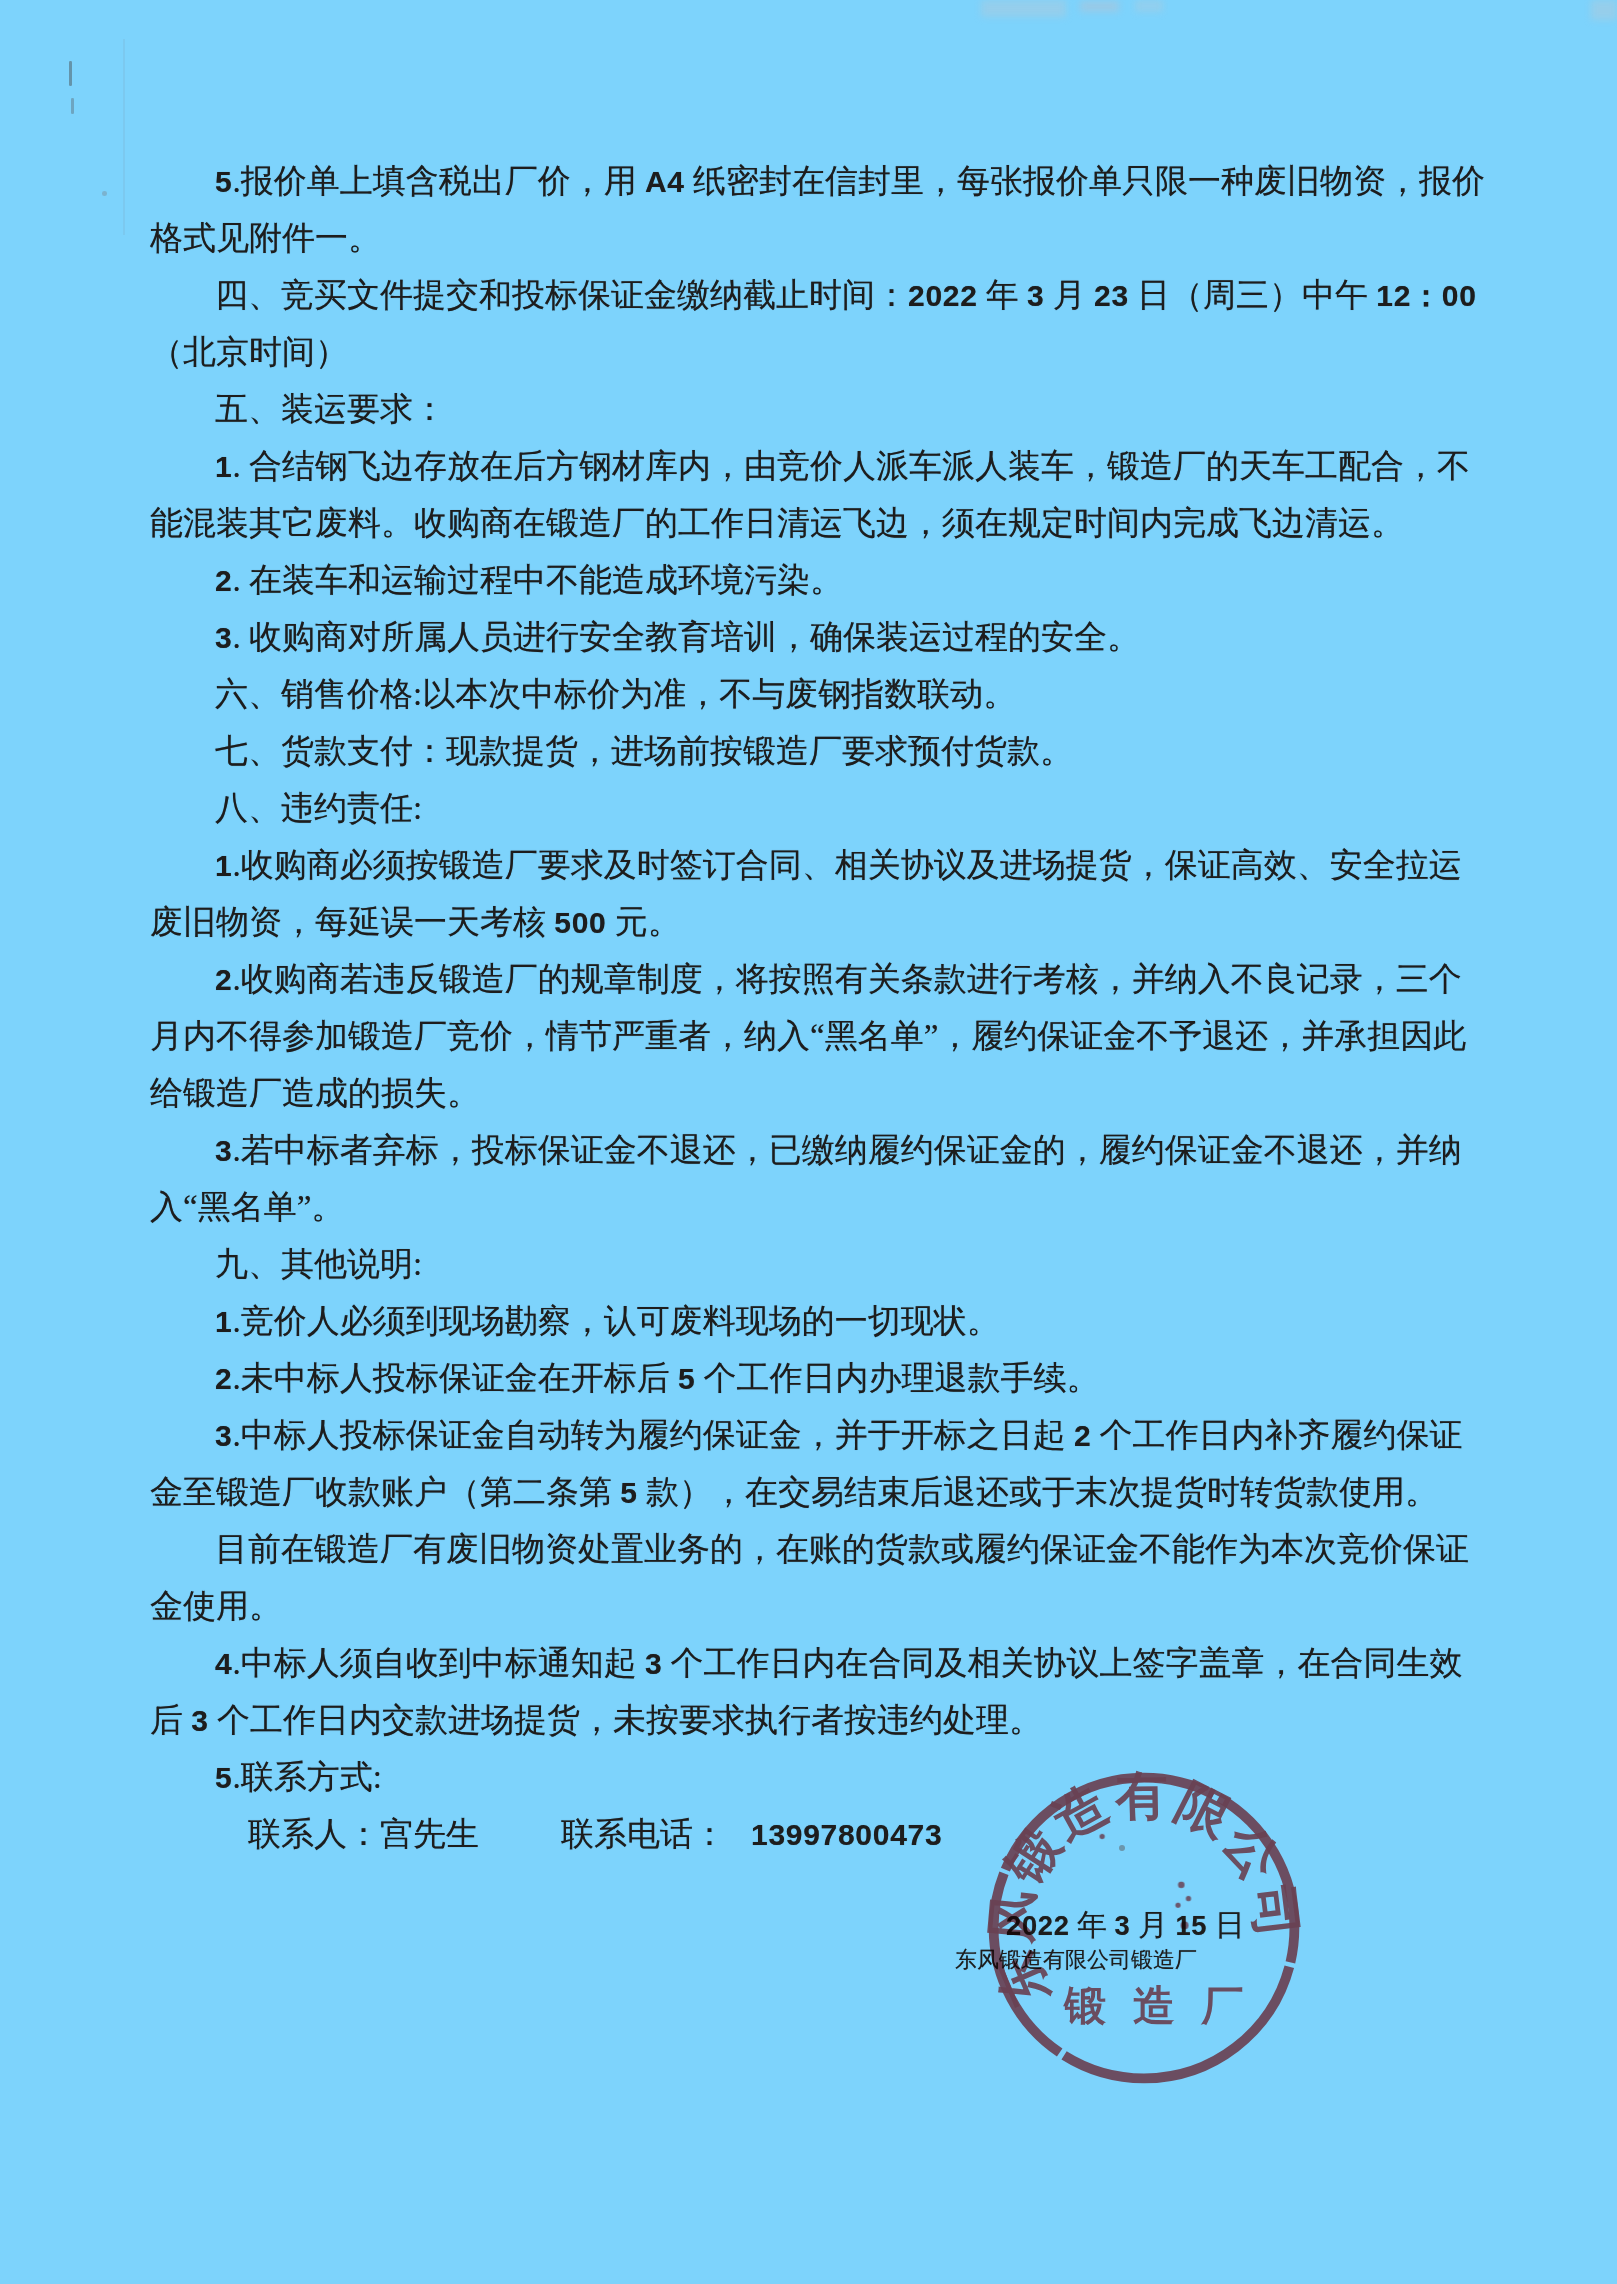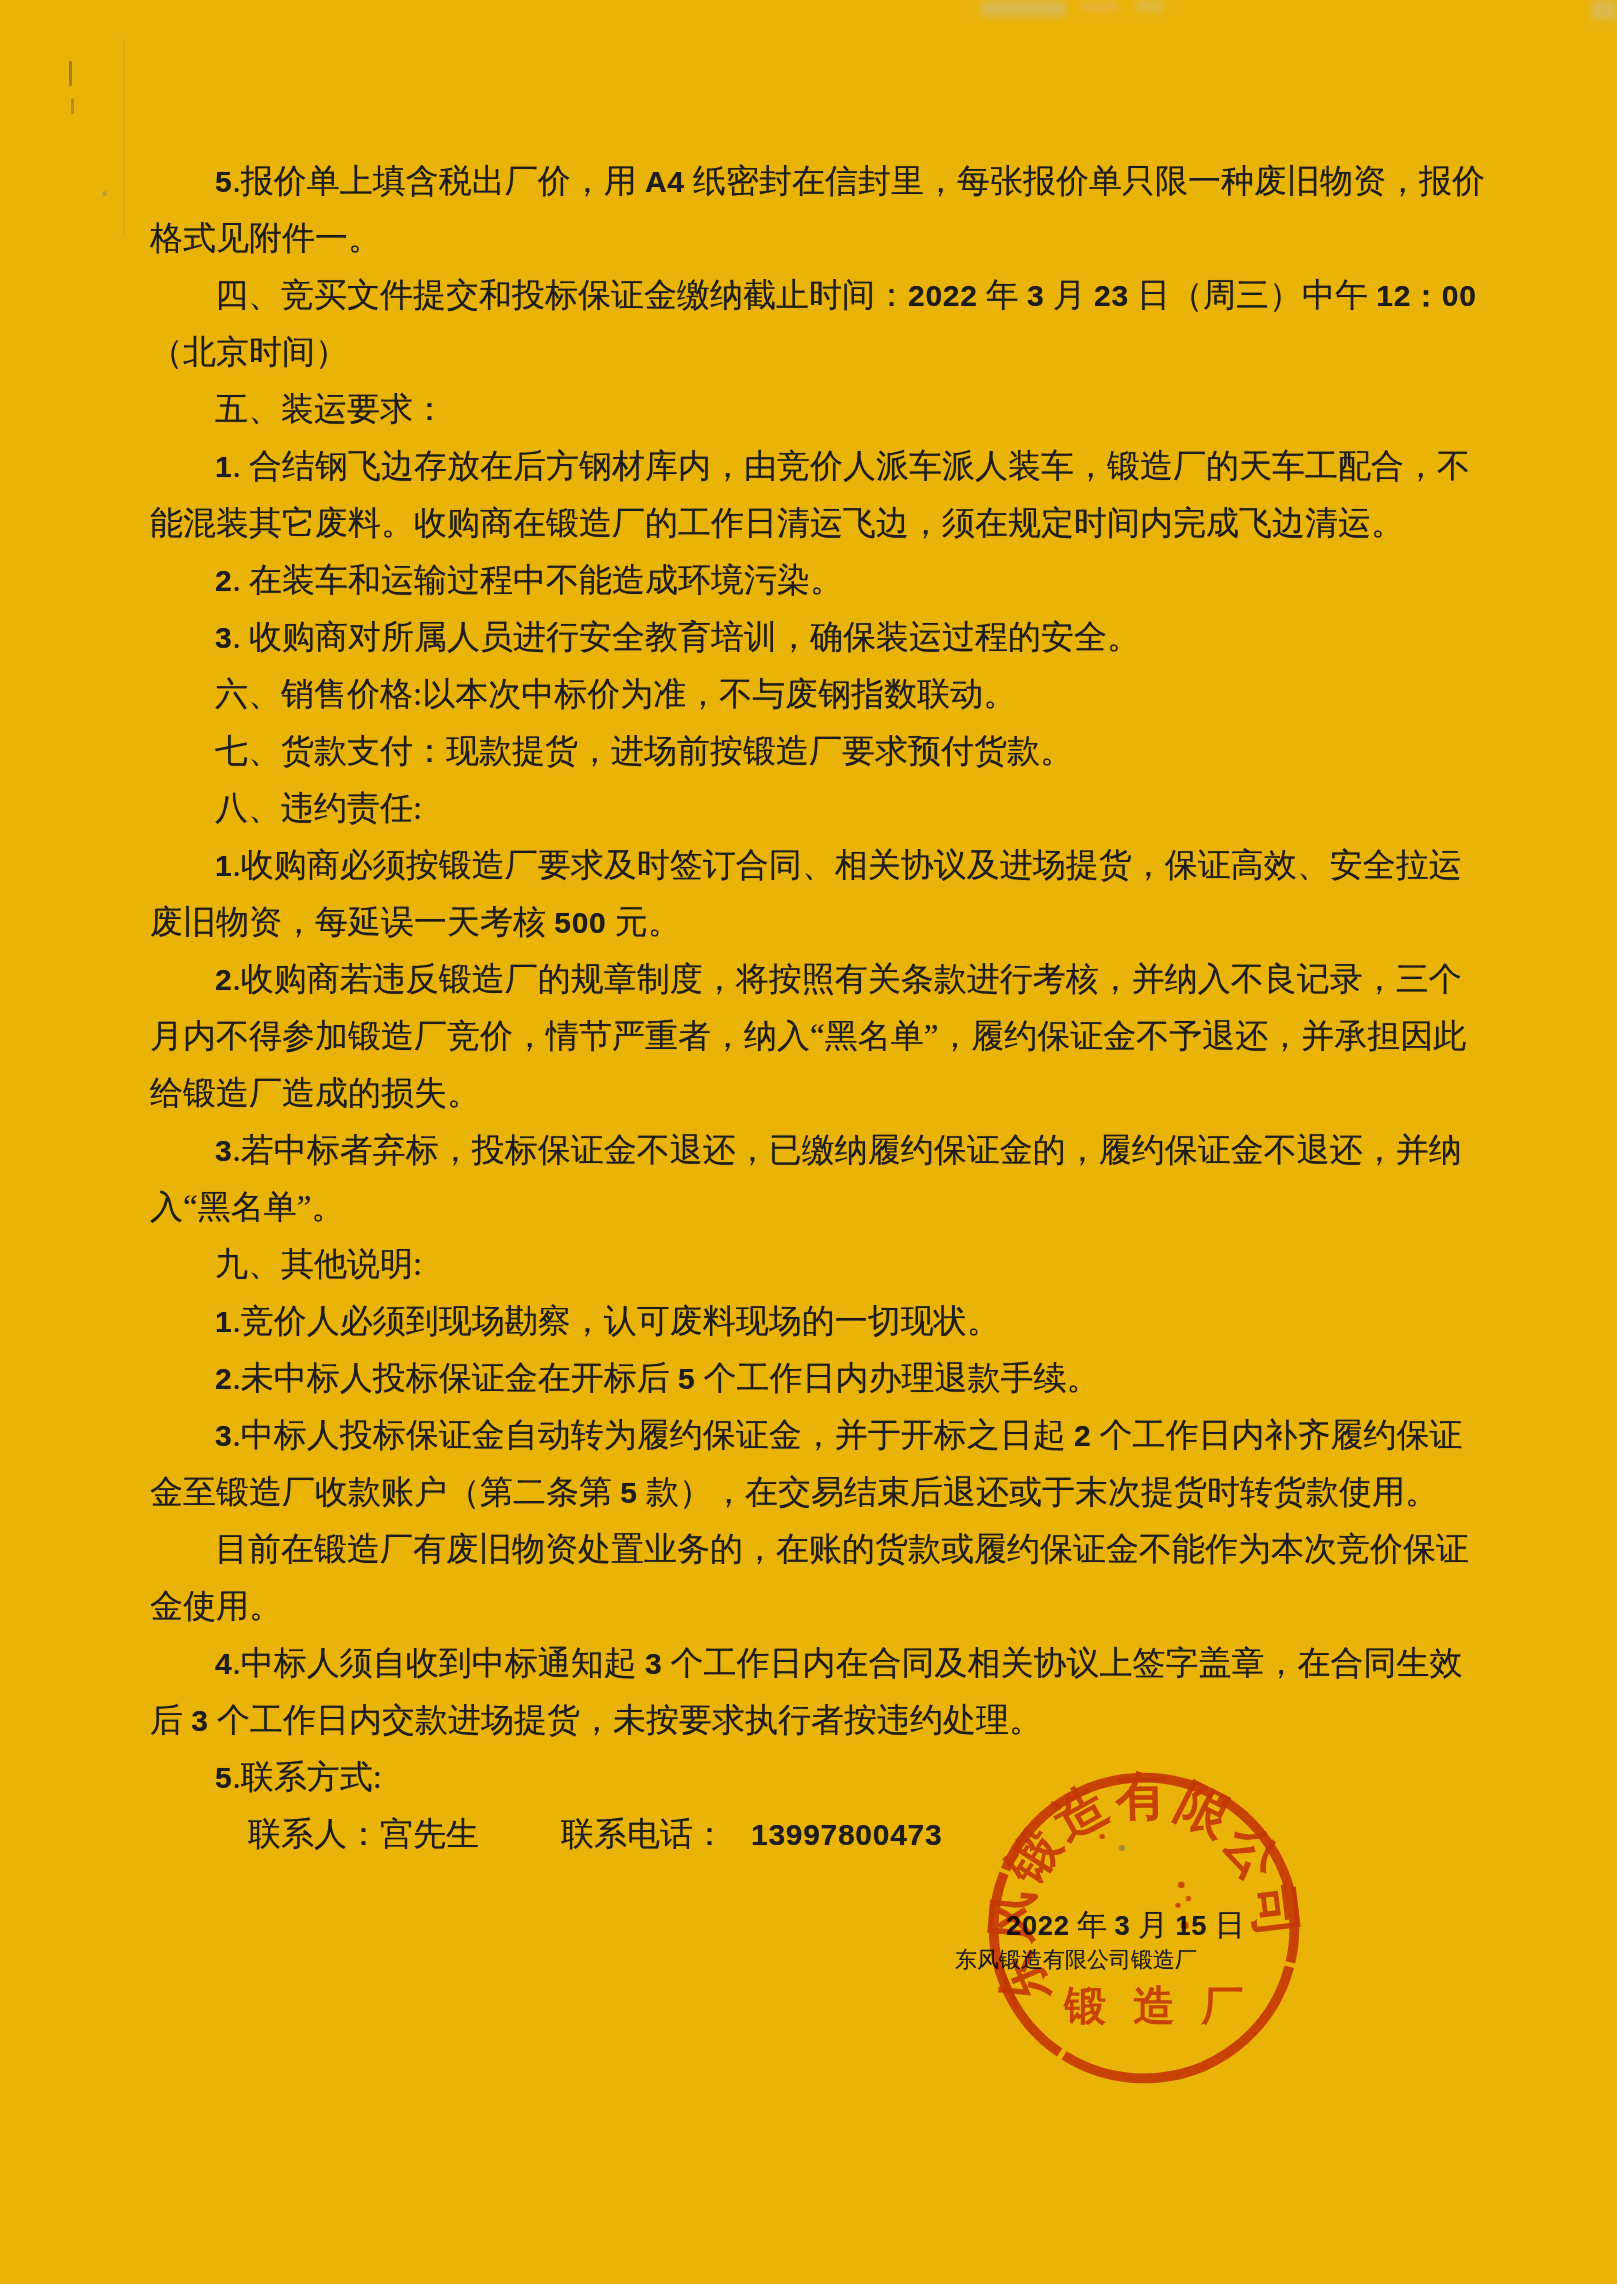--- a/index.html
+++ b/index.html
@@ -1,17 +1,17 @@
 <!DOCTYPE html>
 <html style="font-size:10.5px"><head>
 <meta charset="utf-8">
 <style>
   html,body{margin:0;padding:0;background:#dadada;}
   .page{
-    position:relative;width:1617px;height:2284px;background:#eab308;
+    position:relative;width:1617px;height:2284px;background:#7dd3fc;
     font-family:"Liberation Serif","DejaVu Serif",serif;color:#1d1d1d;
     overflow:hidden;
   }
   .doc{
     position:absolute;left:150px;top:153px;width:1318px;
     font-size:33px;line-height:57px;white-space:pre;
     text-shadow:0 0 0.7px rgba(20,20,20,.55);
   }
   .line{height:57px;}
   .ind{text-indent:65px;}

